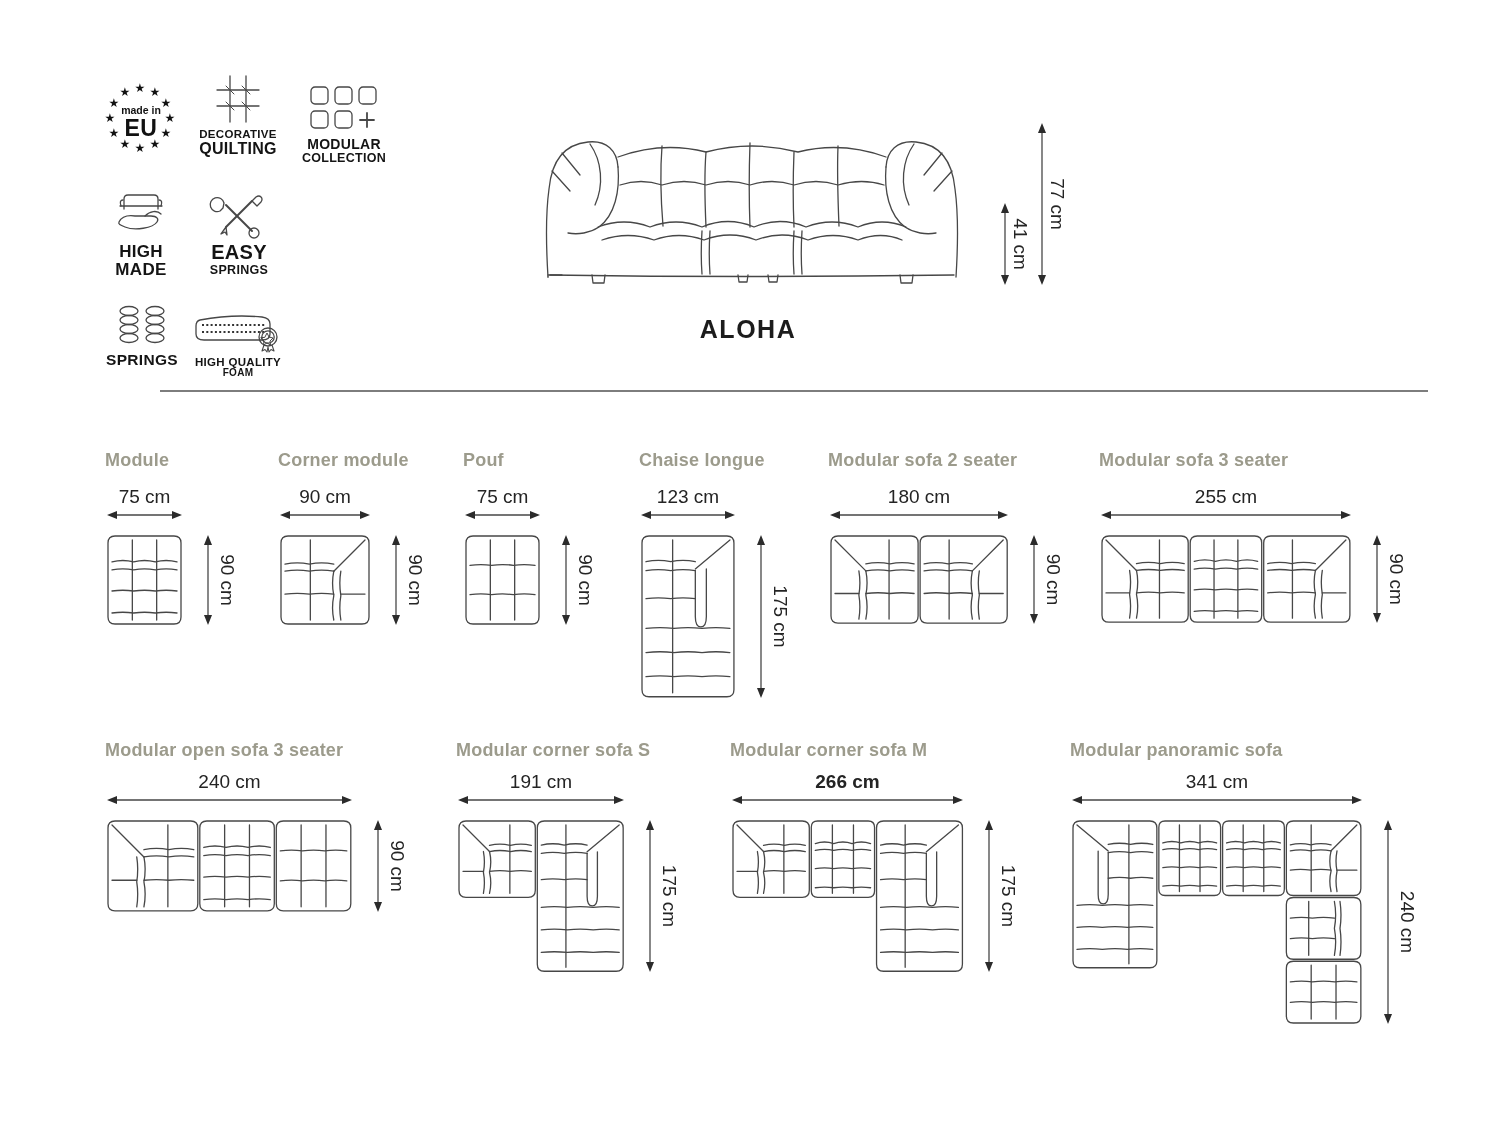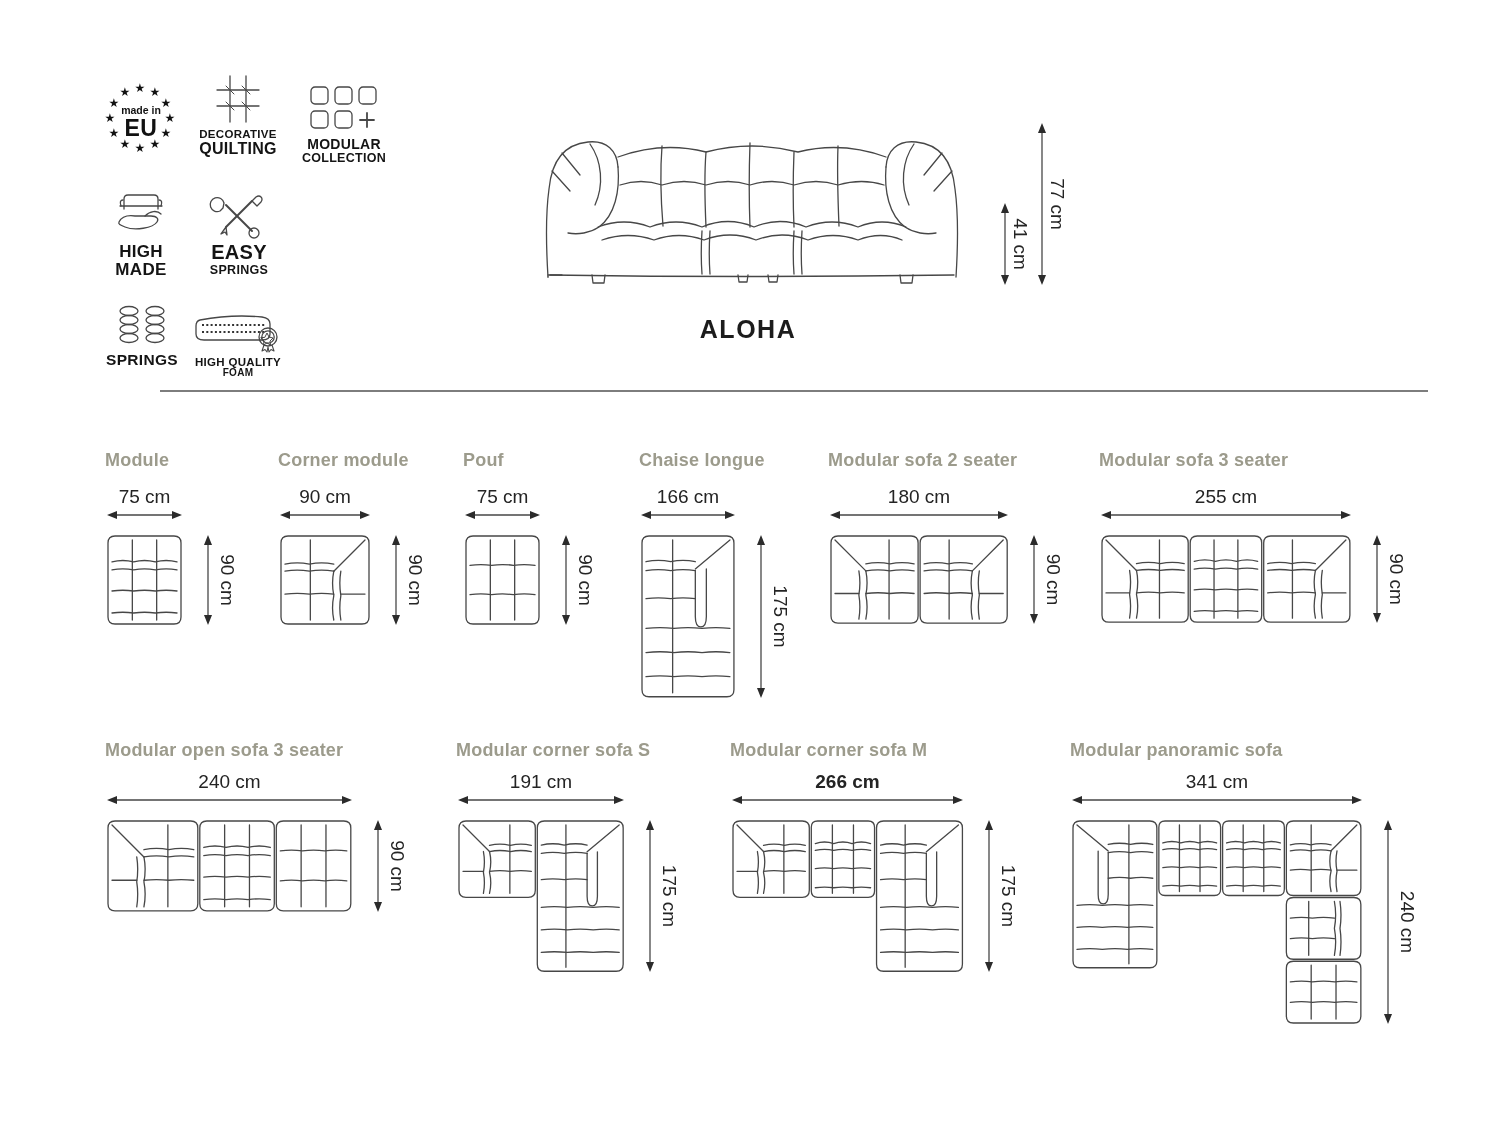--- a/index.html
+++ b/index.html
@@ -295,21 +295,21 @@
           <svg width="12" height="90">
             <line x1="6" y1="9" x2="6" y2="81" stroke="#2b2b2b" stroke-width="1.5"></line>
             <polygon points="6,0 2,10 10,10" fill="#2b2b2b"></polygon>
             <polygon points="6,90 2,80 10,80" fill="#2b2b2b"></polygon>
           </svg>
         </div>
         <div class="dim-label-v" style="left: 131px; top: 85px; width: 90px;">90 cm</div>
       </div>
       <div class="fig" style="left: 641px; top: 450px;">
         <div class="fig-title">Chaise longue</div>
-        <div class="dim-label" style="left: 0px; top: 35px; width: 94px;">166 cm</div>
+        <div class="dim-label" style="left: 0px; top: 35px; width: 94px;">123 cm</div>
         <div class="abs" style="left: 0px; top: 59px;">
           <svg width="94" height="12">
             <line x1="9" y1="6" x2="85" y2="6" stroke="#2b2b2b" stroke-width="1.5"></line>
             <polygon points="0,6 10,2 10,10" fill="#2b2b2b"></polygon>
             <polygon points="94,6 84,2 84,10" fill="#2b2b2b"></polygon>
           </svg>
         </div>
         <svg width="96" height="165" class="abs" style="left:0px;top:85px">
           <path d="M8,1 L85.93,1 Q92.93,1 92.93,8 L92.93,154.75 Q92.93,161.75 85.93,161.75 L8,161.75 Q1,161.75 1,154.75 L1,8 Q1,1 8,1 Z" fill="none" stroke="#474747" stroke-width="1.35" stroke-linecap="round" stroke-linejoin="round"></path>
           <path d="M88.93,5 L54.3194,33.95375" fill="none" stroke="#474747" stroke-width="1.25" stroke-linecap="round" stroke-linejoin="round"></path>

